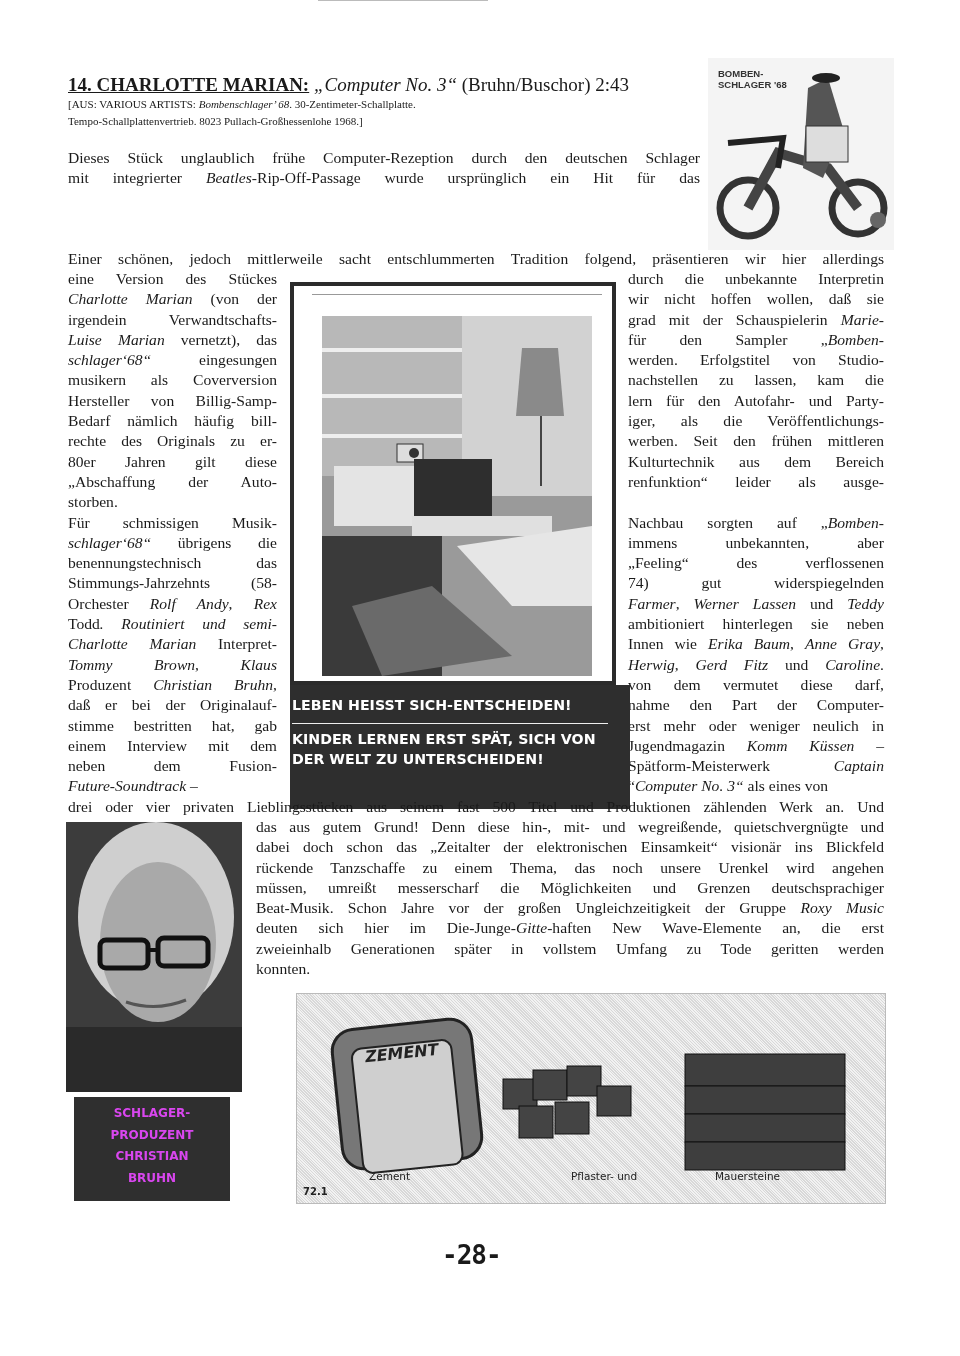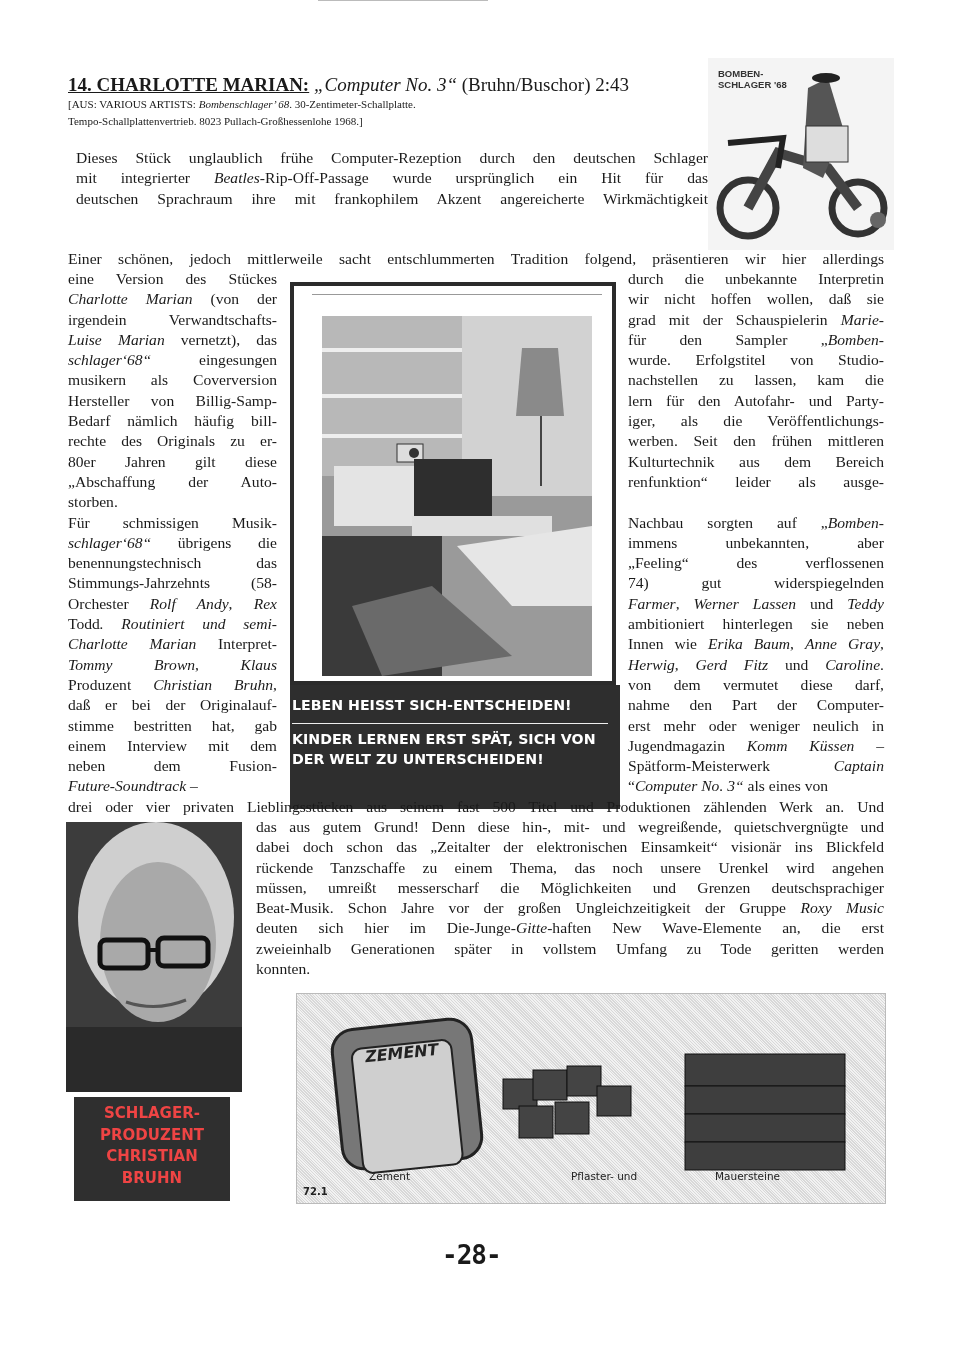--- a/index.html
+++ b/index.html
@@ -14,28 +14,28 @@
   .heading{left:68px;top:74px;width:640px;font-size:19px;line-height:22px;white-space:nowrap;}
   .heading .num{font-weight:bold;text-decoration:underline;margin-top:48px;}
   .src{left:68px;top:96px;width:640px;font-size:11px;line-height:17px;}
   
   .cover{left:708px;top:58px;width:186px;height:192px;background:#f4f4f4;overflow:hidden;}
   .cover-title{position:absolute;left:10px;top:10px;font-family:"Liberation Sans",sans-serif;font-weight:bold;font-size:9.5px;line-height:11px;color:#333;}
   
   .photo1-frame{left:290px;top:282px;width:326px;height:403px;background:#2b2b2b;}
   .photo1-inner{position:absolute;left:4px;top:4px;width:318px;height:395px;background:#fff;}
   .caption-box{left:290px;top:685px;width:330px;height:124px;background:#2e2e2e;
-      font-family:"DejaVu Sans","Liberation Sans",sans-serif;font-weight:bold;color:#fff;font-size:14.2px;line-height:20px;}
+      font-family:"DejaVu Sans","Liberation Sans",sans-serif;font-weight:bold;color:#fff;font-size:14.2px;line-height:20px;padding-left:10px;}
   .caption-box .c1{position:absolute;left:2px;top:10px;white-space:nowrap;}
   .caption-box .rule{position:absolute;left:2px;top:38px;width:316px;height:1px;background:#eee;}
   .caption-box .c2{position:absolute;left:2px;top:44px;white-space:nowrap;}
   
   .portrait{left:66px;top:822px;width:176px;height:270px;background:#555;overflow:hidden;}
-  .portrait-cap{left:74px;top:1097px;width:156px;height:104px;background:#2f2f2f;color:#ef4444;
-      font-family:"DejaVu Sans","Liberation Sans",sans-serif;font-weight:bold;font-size:15px;line-height:21.5px;text-align:center;padding-top:6px;box-sizing:border-box;}
+  .portrait-cap{left:74px;top:1097px;width:156px;height:104px;background:#2f2f2f;color:#d946ef;
+      font-family:"DejaVu Sans","Liberation Sans",sans-serif;font-weight:bold;font-size:12px;line-height:21.5px;text-align:center;padding-top:6px;box-sizing:border-box;}
   
   .bricks{left:296px;top:993px;width:588px;height:209px;
       background:repeating-linear-gradient(45deg,#d8d8d8 0 1px,#f2f2f2 1px 2px);border:1px solid #bbb;}
   .bricks .lbl{position:absolute;font-family:"DejaVu Sans","Liberation Sans",sans-serif;font-size:10.5px;color:#222;}
   .page-num{left:442px;top:1240px;font-family:"DejaVu Sans Mono","Liberation Mono",monospace;font-size:26px;font-weight:bold;letter-spacing:-1px;}
 </style>
 </head>
 <body>
 
 <div class="abs top-rule"></div>
@@ -54,24 +54,23 @@
     <circle cx="150" cy="150" r="26" fill="none" stroke="#333" stroke-width="7"></circle>
     <path d="M40 150 L70 95 L120 110 L150 150" stroke="#444" stroke-width="10" fill="none"></path>
     <path d="M20 85 L75 80 L70 110" stroke="#222" stroke-width="6" fill="none"></path>
     <path d="M100 30 L120 20 L135 70 L115 120 L95 110 Z" fill="#555"></path>
     <rect x="98" y="68" width="42" height="36" fill="#ddd" stroke="#333"></rect>
     <ellipse cx="118" cy="20" rx="14" ry="5" fill="#222"></ellipse>
     <circle cx="170" cy="162" r="8" fill="#666"></circle>
   </svg>
 </div>
 
-<div class="abs txt" style="left:68px;top:148px;width:632px;margin-left:8px;">
+<div class="abs txt" style="left:68px;top:148px;width:632px;">
   <span class="line">Dieses Stück unglaublich frühe Computer-Rezeption durch den deutschen Schlager</span>
   <span class="line"><span>mit integrierter </span><i>Beatles</i><span>-Rip-Off-Passage wurde ursprünglich ein Hit für das</span></span>
-  <span class="line">deutschen Sprachraum ihre mit frankophilem Akzent angereicherte Wirkmächtigkeit</span>
 </div>
 <div class="abs txt" style="left:68px;top:249px;width:816px;">
   <span class="line">Einer schönen, jedoch mittlerweile sacht entschlummerten Tradition folgend, präsentieren wir hier allerdings</span>
 </div>
 
 <div class="abs txt" id="leftcol" style="left:68px;top:269px;width:209px;">
     <span class="line"><span>eine Version des Stückes</span></span>
     <span class="line"><span></span><i>Charlotte Marian</i><span> (von der</span></span>
     <span class="line"><span>irgendein Verwandtschafts-</span></span>
     <span class="line"><span></span><i>Luise Marian</i><span> vernetzt), das</span></span>
@@ -97,21 +96,21 @@
     <span class="line"><span>einem Interview mit dem</span></span>
     <span class="line"><span>neben dem Fusion-</span></span>
     <span class="line last"><span></span><i>Future-Soundtrack</i><span> –</span></span>
   </div>
 
 <div class="abs txt" id="rightcol" style="left:628px;top:269px;width:256px;">
     <span class="line"><span>durch die unbekannte Interpretin</span></span>
     <span class="line"><span>wir nicht hoffen wollen, daß sie</span></span>
     <span class="line"><span>grad mit der Schauspielerin </span><i>Marie-</i></span>
     <span class="line"><span>für den Sampler „</span><i>Bomben-</i></span>
-    <span class="line"><span>wurde. Erfolgstitel von Studio-</span></span>
+    <span class="line"><span>werden. Erfolgstitel von Studio-</span></span>
     <span class="line"><span>nachstellen zu lassen, kam die</span></span>
     <span class="line"><span>lern für den Autofahr- und Party-</span></span>
     <span class="line"><span>iger, als die Veröffentlichungs-</span></span>
     <span class="line"><span>werben. Seit den frühen mittleren</span></span>
     <span class="line"><span>Kulturtechnik aus dem Bereich</span></span>
     <span class="line"><span>renfunktion“ leider als ausge-</span></span>
     <span class="line last">&nbsp;</span>
     <span class="line"><span>Nachbau sorgten auf „</span><i>Bomben-</i></span>
     <span class="line"><span>immens unbekannten, aber</span></span>
     <span class="line"><span>„Feeling“ des verflossenen</span></span>

